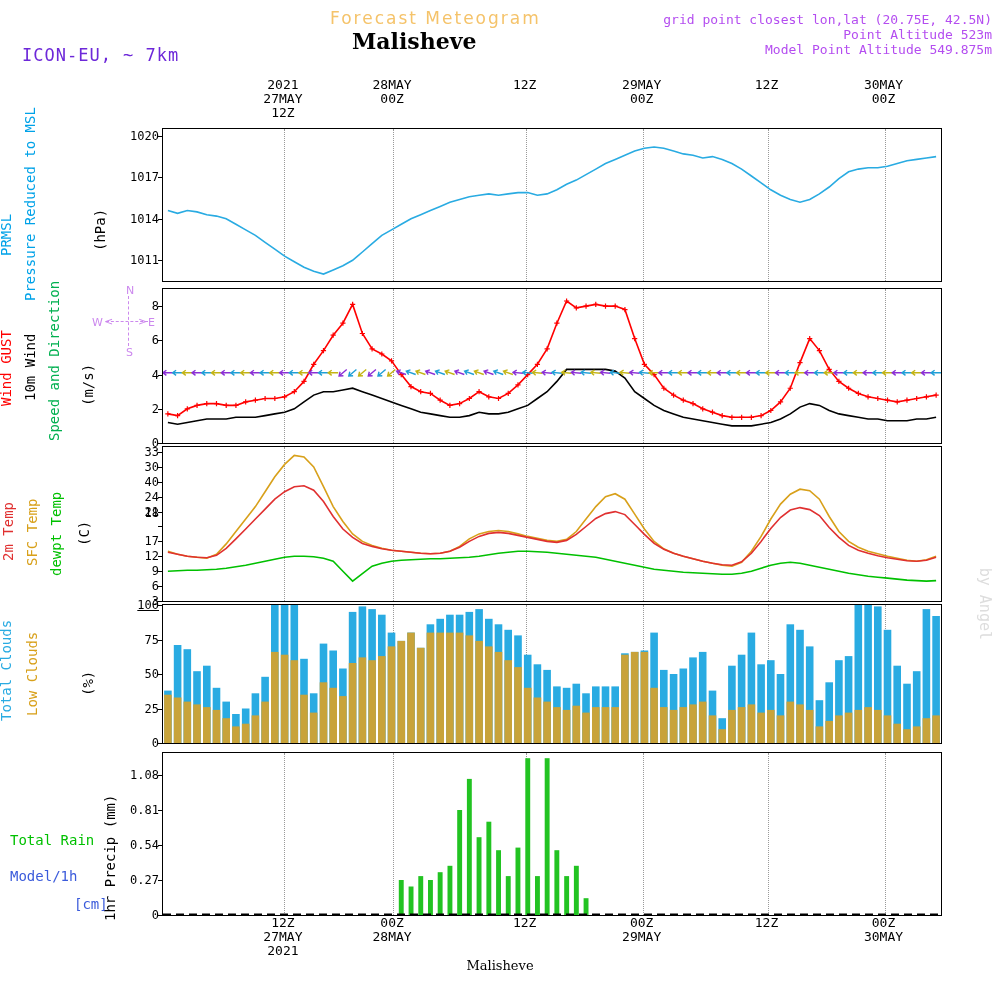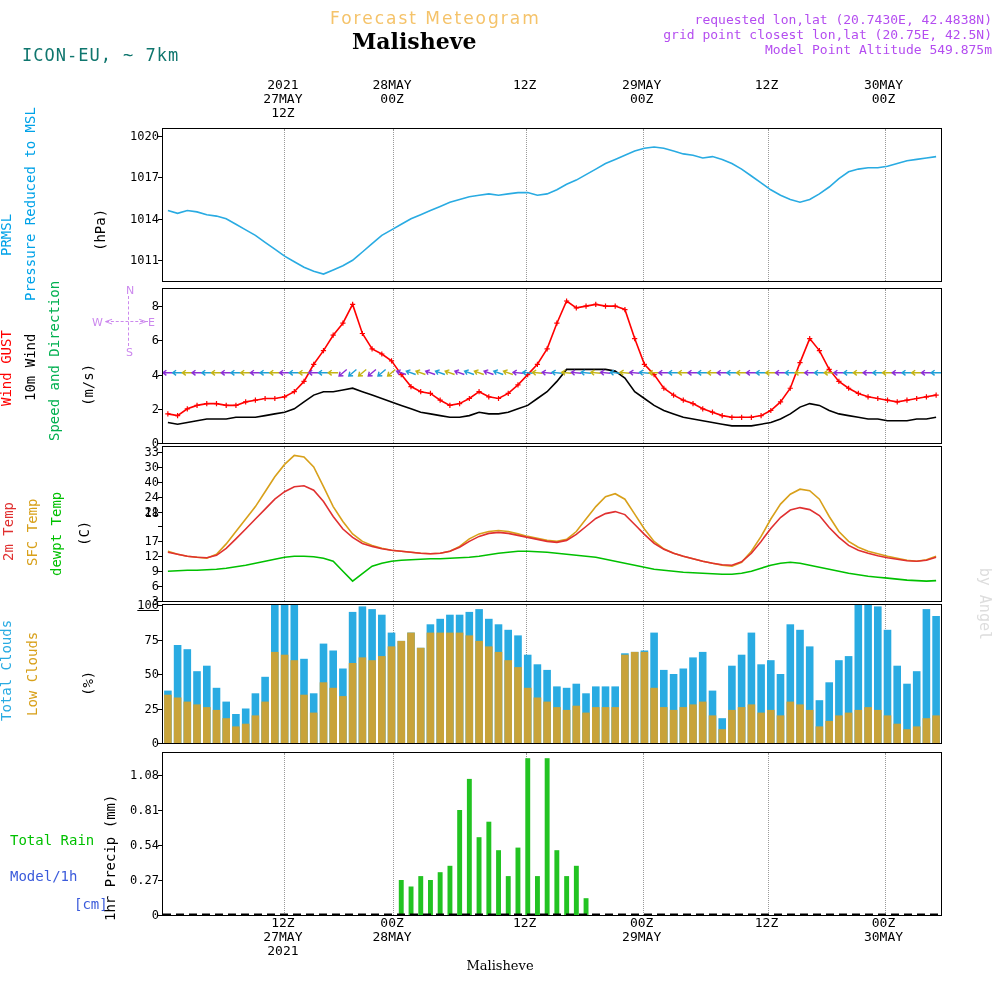--- a/index.html
+++ b/index.html
@@ -1,42 +1,42 @@
 <!DOCTYPE html>
 <html><head>
 <meta charset="utf-8">
 <style>
   html,body{margin:0;padding:0;background:#ffffff;}
   body{width:1000px;height:1000px;position:relative;font-family:"DejaVu Sans",sans-serif;overflow:hidden;}
   .abs{position:absolute;}
   .mono{font-family:"DejaVu Sans Mono",monospace;}
   #title-forecast{left:330px;top:8px;font-size:17px;color:#f5c36a;letter-spacing:2px;font-family:"DejaVu Sans",sans-serif;}
   #title-station{left:352px;top:28px;font-size:22px;font-weight:bold;color:#000;font-family:"DejaVu Serif",serif;}
-  #model-label{left:22px;top:45px;font-size:17px;color:#0f766e;letter-spacing:1px;}
+  #model-label{left:22px;top:45px;font-size:17px;color:#6d28d9;letter-spacing:1px;}
   .meta{color:#b44df0;font-size:13px;text-align:right;font-family:"DejaVu Sans Mono",monospace;}
   #meta-block{right:8px;top:12px;width:420px;}
   #meta-block div{line-height:15px;}
   .panel{position:absolute;border:1px solid #000;background:#fff;box-sizing:border-box;left:162px;width:780px;}
   .gridv{position:absolute;top:0;bottom:0;width:0;border-left:1px dotted #999;}
   .ylab{position:absolute;right:100%;margin-right:4px;font-size:12px;font-family:"DejaVu Sans Mono",monospace;color:#000;transform:translateY(-50%);white-space:nowrap;}
   .tickline{position:absolute;left:-5px;width:5px;height:0;border-top:1px solid #000;}
   .xtick-top{position:absolute;font-size:13px;font-family:"DejaVu Sans Mono",monospace;color:#000;text-align:center;transform:translateX(-50%);white-space:nowrap;line-height:14px;}
   .sidelab{position:absolute;font-size:14px;font-family:"DejaVu Sans Mono",monospace;white-space:nowrap;}
   #watermark{right:6px;top:640px;color:#dddddd;font-size:15px;transform:rotate(90deg);transform-origin:right top;}
   #bottomcap{left:0;right:0;top:958px;text-align:center;font-size:13px;font-family:"DejaVu Serif",serif;color:#000;}
 </style>
 </head>
 <body>
 
 <div class="abs mono" id="title-forecast">Forecast Meteogram</div>
 <div class="abs" id="title-station">Malisheve</div>
 <div class="abs mono" id="model-label">ICON-EU, ~ 7km</div>
 <div class="abs meta" id="meta-block">
-  <div>requested lon,lat (20.7430E, 42.4838N)</div>
   <div>grid point closest lon,lat (20.75E, 42.5N)</div>
+  <div>Point Altitude 523m</div>
   <div>Model Point Altitude 549.875m</div>
 </div>
 <div class="abs mono" id="watermark">by Angel</div>
 <div class="abs" id="bottomcap">Malisheve</div>
 
 <div class="abs" id="top-axis" style="left:162px;top:78px;width:780px;height:48px;">
     <div class="xtick-top" style="left: 120.9px; top: 0px;">
       <div>2021</div>
       <div>27MAY</div>
       <div>12Z</div>

